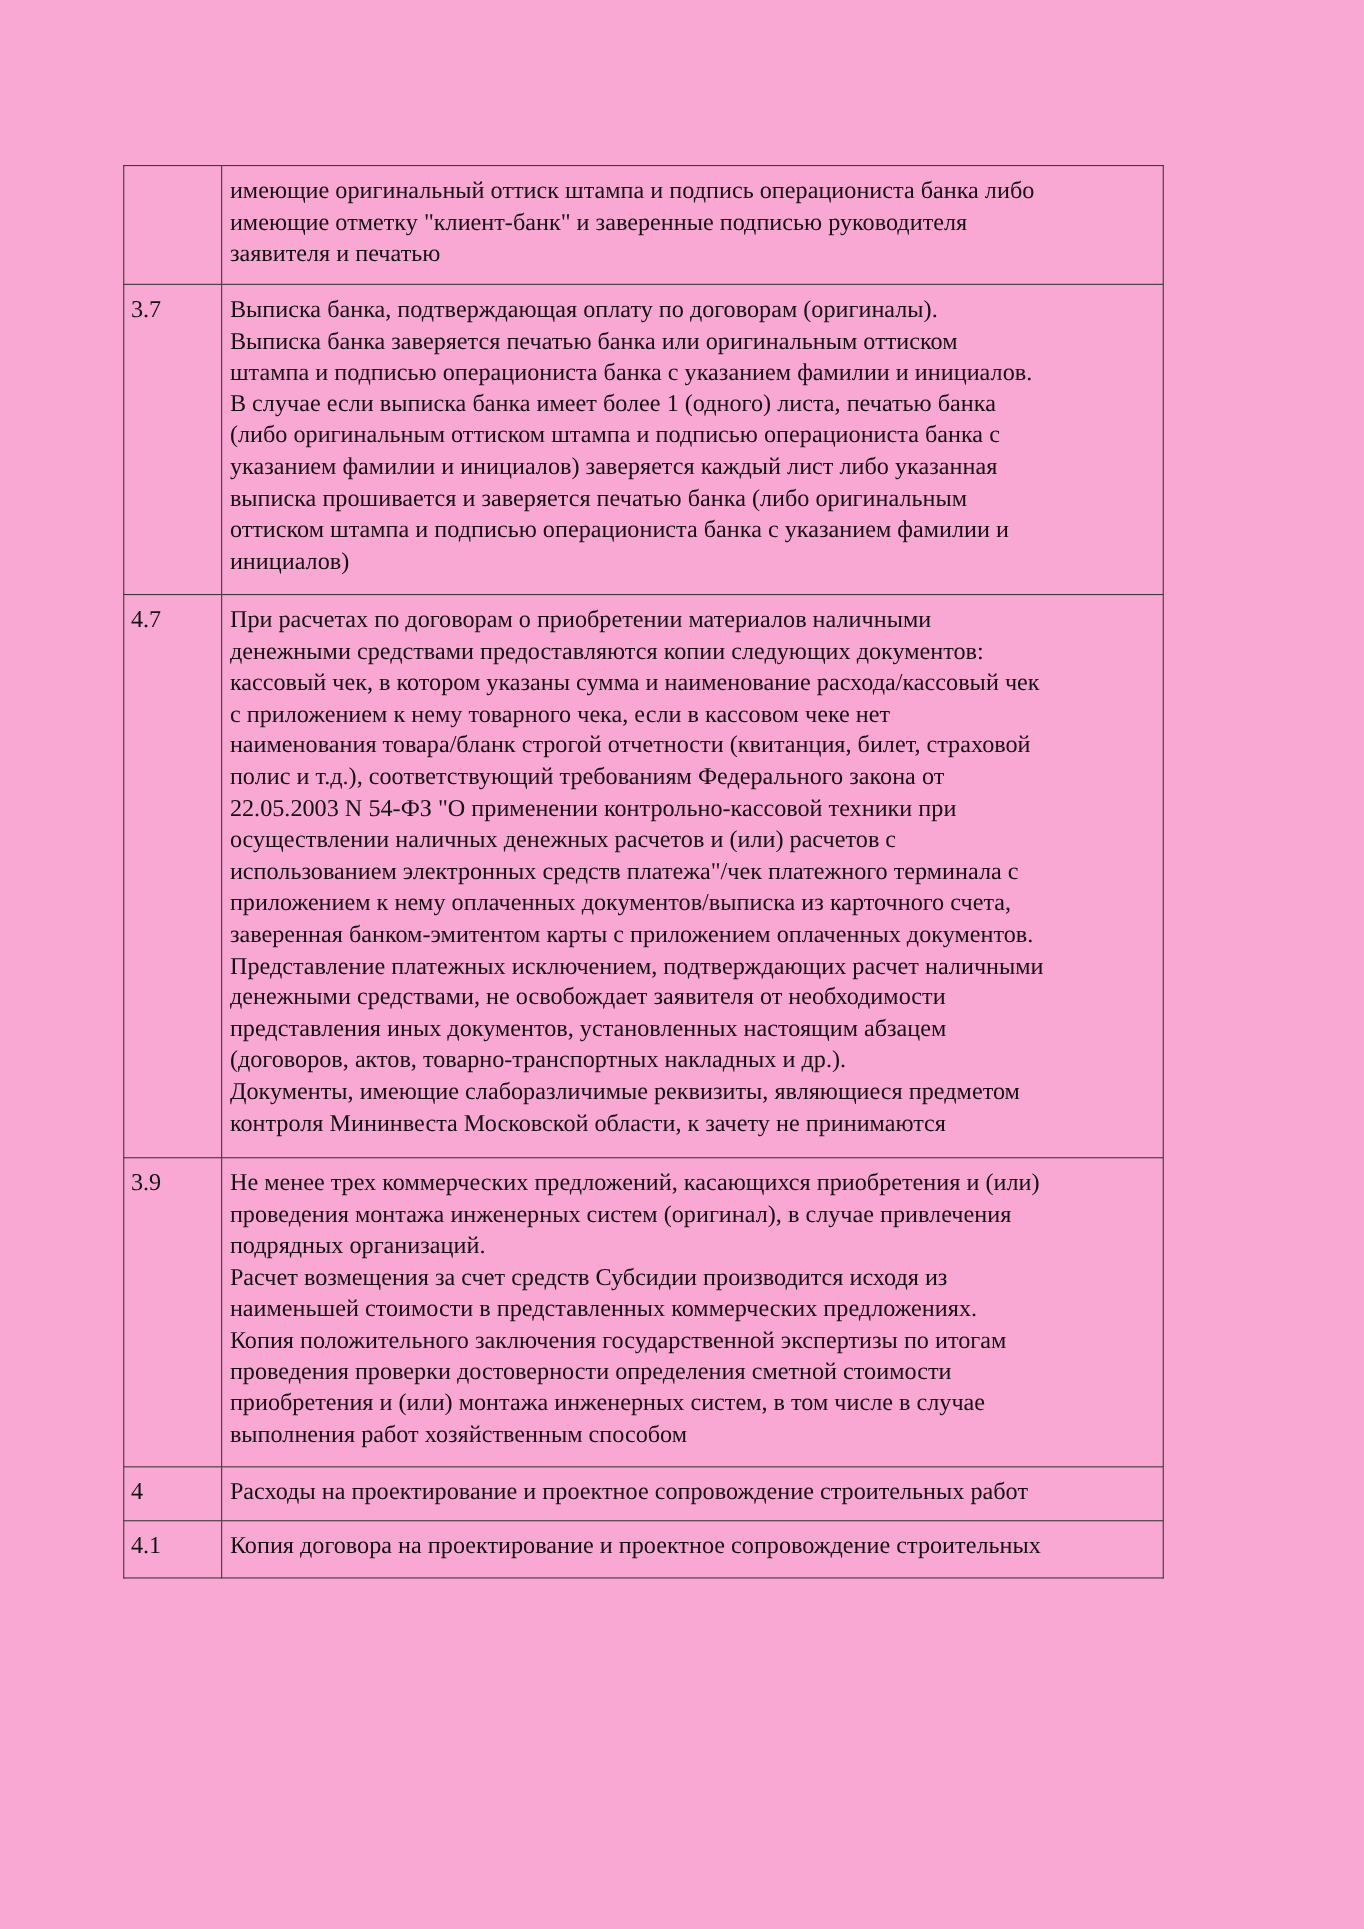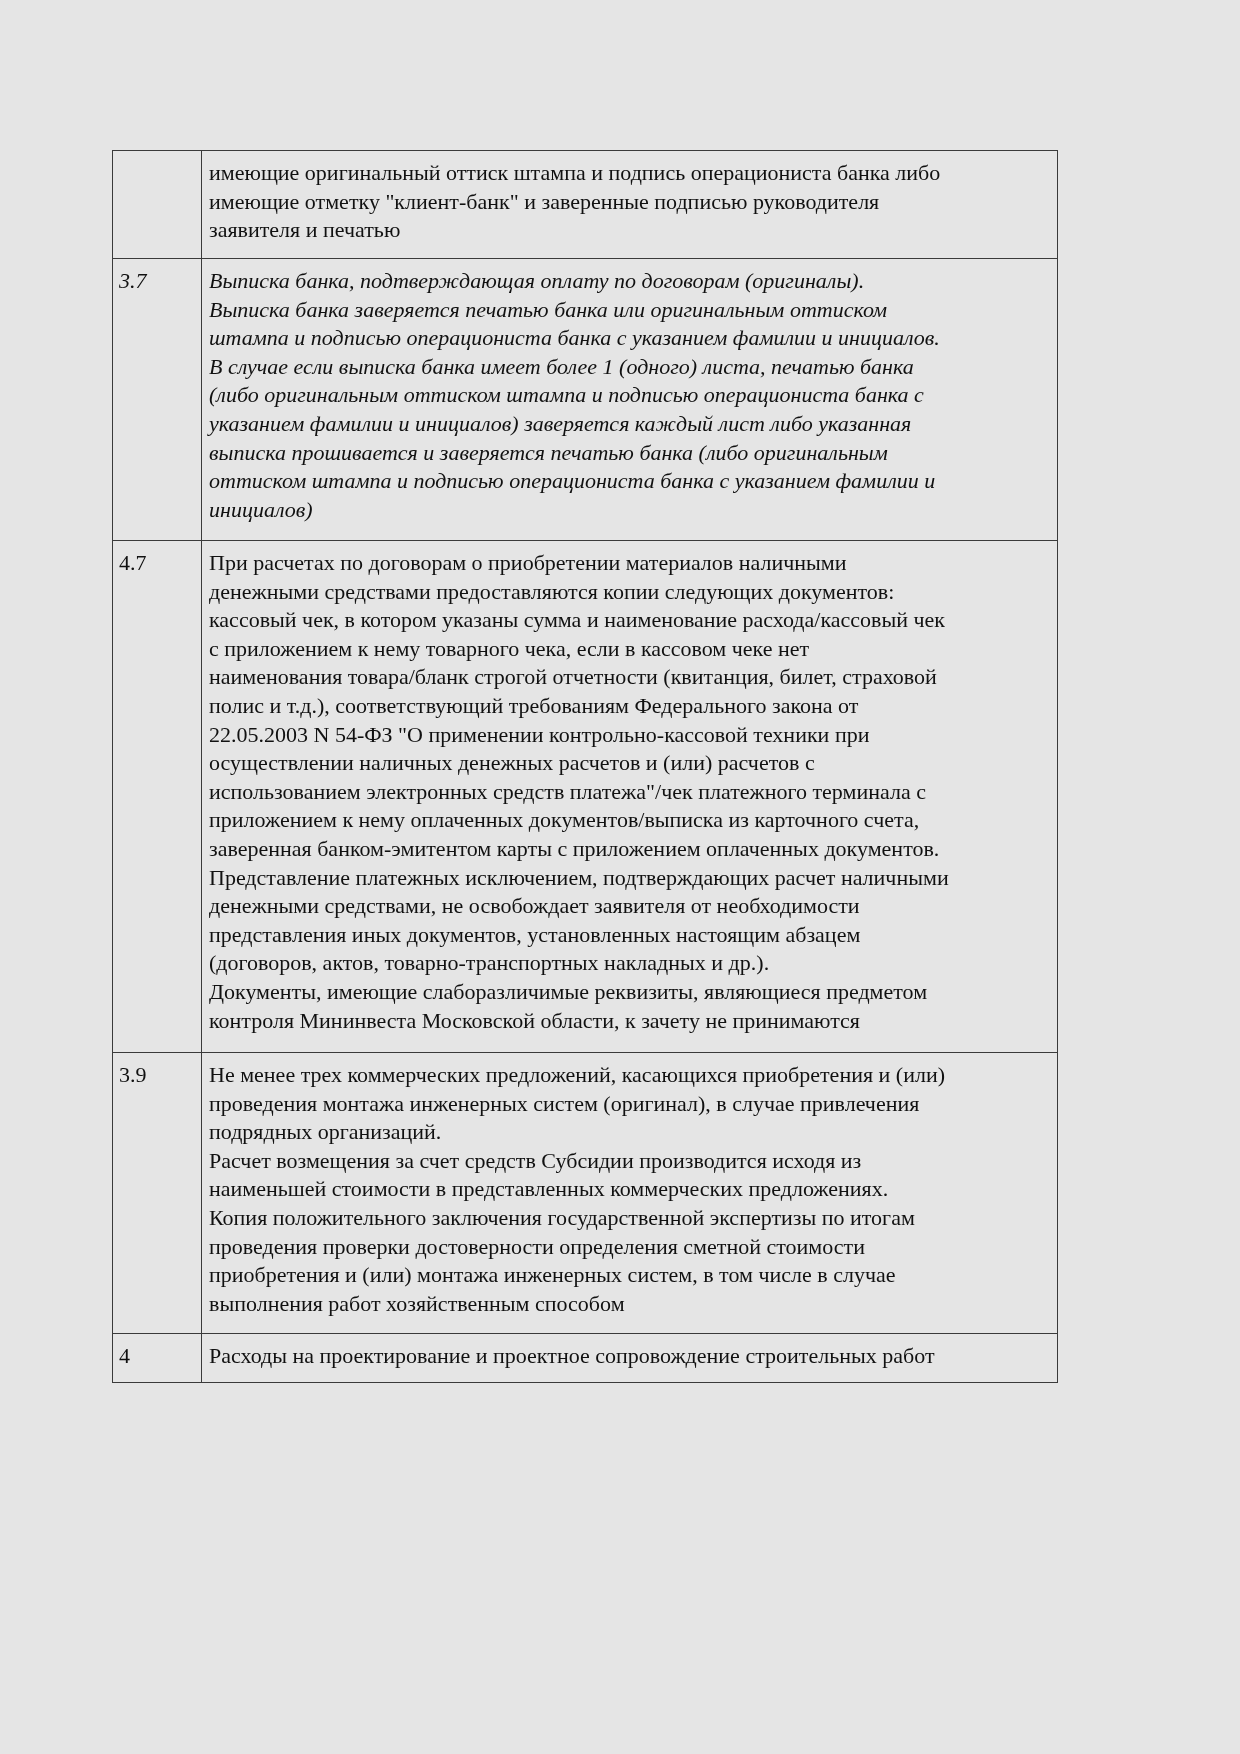--- a/index.html
+++ b/index.html
@@ -13,21 +13,21 @@
       position: relative;
       overflow: hidden;
       font-family: "Liberation Serif", "DejaVu Serif", serif;
       color: #111111;
     }
     .page {
       position: absolute;
       left: 0; top: 0;
       width: 1240px;
       height: 1754px;
-      background: #e5e5e5;
+      background: #f9a8d4;
     }
     .doc-table {
       position: absolute;
       left: 112px;
       top: 150px;
       width: 945px;
       border-collapse: collapse;
       table-layout: fixed;
     }
     .doc-table td {
@@ -42,21 +42,21 @@
     .doc-table col.c-num { width: 89px; }
     .doc-table col.c-text { width: 856px; }
     .cell-num {
       padding-left: 6px !important;
     }
     .line {
       display: block;
       white-space: nowrap;
     }
     tr.r0 td { height: 108px; }
-    tr.r37 td { height: 282px; font-style: italic; }
+    tr.r37 td { height: 282px; }
     tr.r38 td { height: 512px; }
     tr.r39 td { height: 281px; }
     tr.r310 td { height: 78px; }
     tr.r311 td { height: 82px; }
     tr.r4 td { height: 49px; }
     tr.r41 td { height: 52px; }
   </style>
 </head>
 <body>
 
@@ -124,15 +124,21 @@
           <span class="line">приобретения и (или) монтажа инженерных систем, в том числе в случае</span>
           <span class="line">выполнения работ хозяйственным способом</span>
         </td>
       </tr>
       <tr class="r4">
         <td class="cell-num"><span>4</span></td>
         <td>
           <span class="line">Расходы на проектирование и проектное сопровождение строительных работ</span>
         </td>
       </tr>
+      <tr class="r41">
+        <td class="cell-num"><span>4.1</span></td>
+        <td>
+          <span class="line">Копия договора на проектирование и проектное сопровождение строительных</span>
+        </td>
+      </tr>
     </tbody>
   </table>
 </div>
 
 </body></html>

